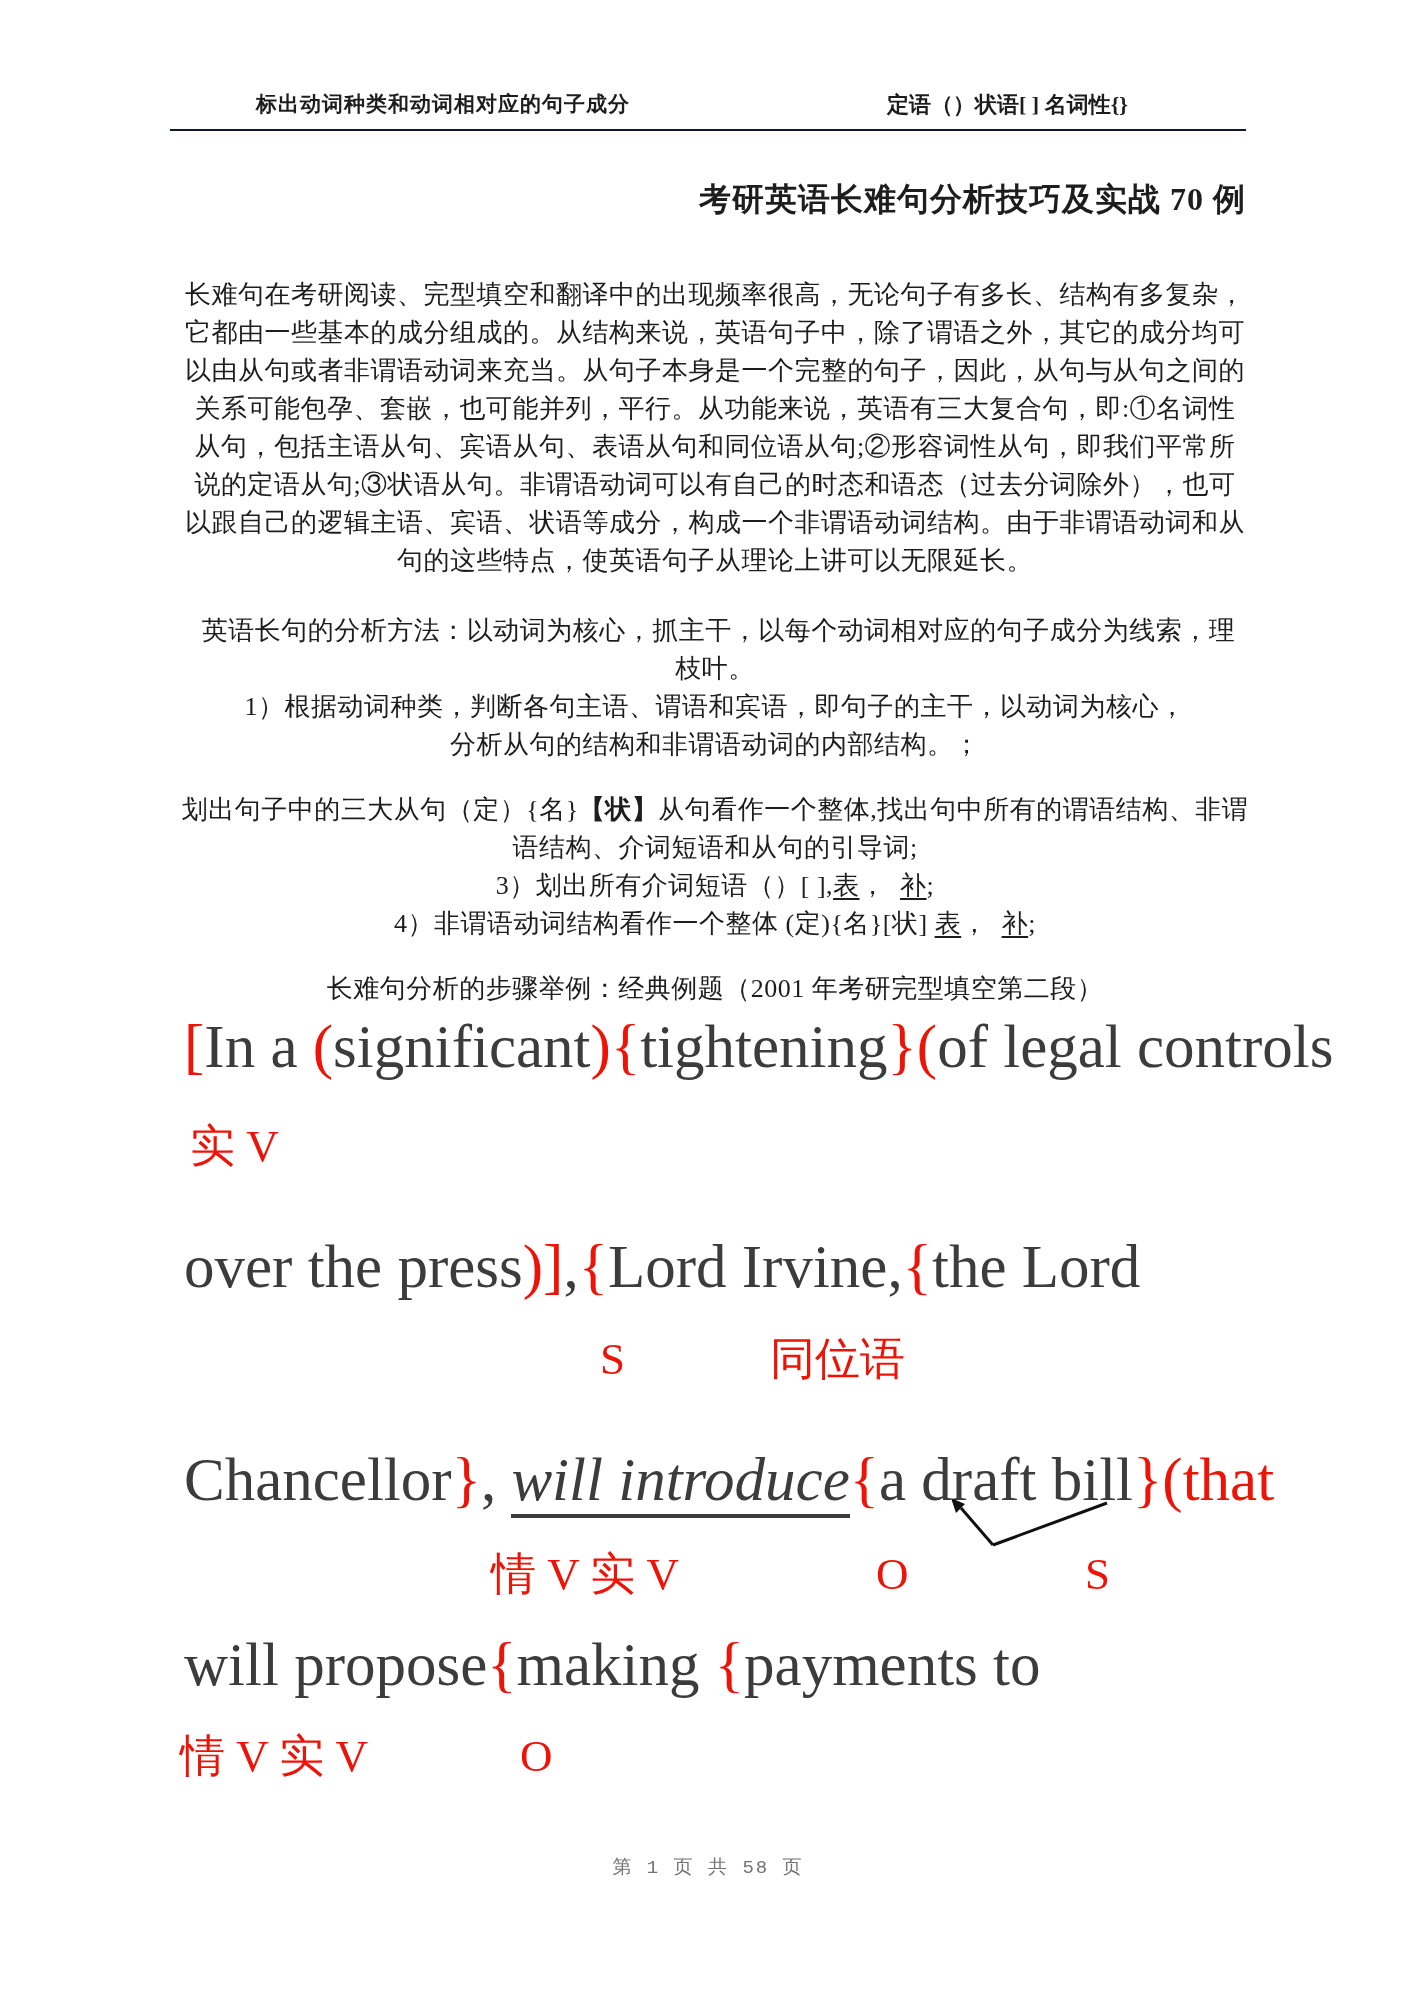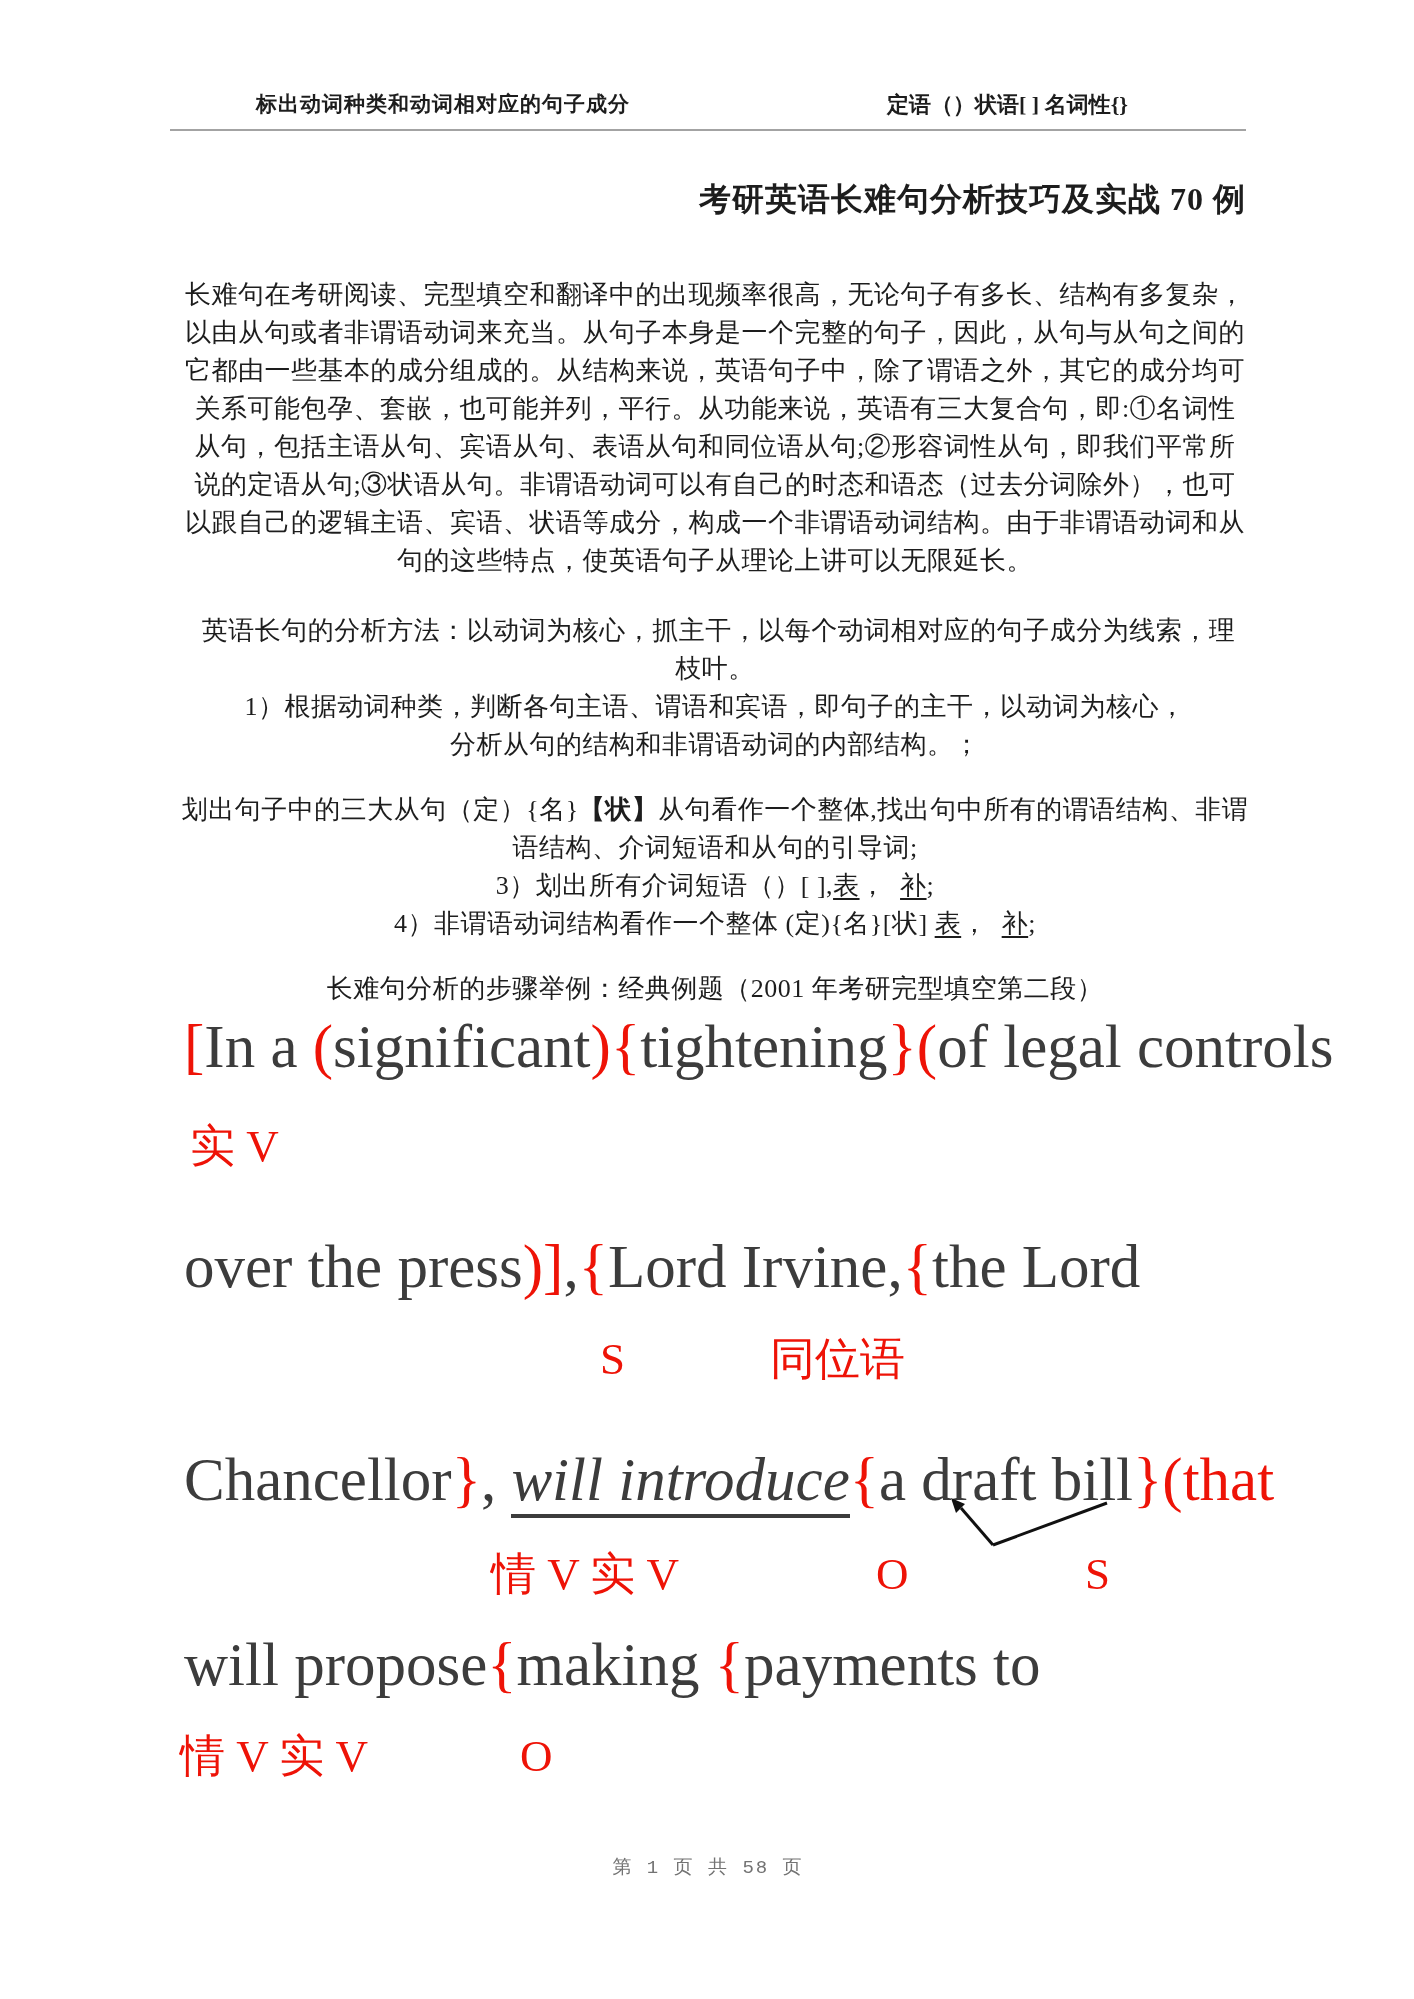--- a/index.html
+++ b/index.html
@@ -7,21 +7,21 @@
   html,body { background:#ffffff; }
   .page {
     position:relative; width:1414px; height:1999px; background:#fff;
     font-family:"Liberation Serif","DejaVu Serif",serif; color:var(--ink);
     overflow:hidden; margin:0 auto;
   }
   .header {
     position:absolute; top:90px; left:170px; width:1076px;
     display:flex; justify-content:space-between;
     padding:0 118px 9px 86px;
-    border-bottom:2px solid #a3a3a3;
+    border-bottom:2px solid #0f172a;
     font-weight:bold; font-size:22px; white-space:pre;
   }
   .header .hl { font-size:21px; letter-spacing:1px; }
   .title {
     position:absolute; top:178px; left:170px; width:1076px;
     text-align:right; font-size:32px; font-weight:bold; letter-spacing:1px;
   }
   .para {
     position:absolute; left:170px; width:1090px;
     font-size:26px; line-height:38px; letter-spacing:0.5px;
@@ -53,22 +53,22 @@
 
   <div class="header">
     <span class="hl">标出动词种类和动词相对应的句子成分</span>
     <span>定语（）状语[ ] 名词性{}</span>
   </div>
 
   <div class="title">考研英语长难句分析技巧及实战 70 例</div>
 
   <div class="para" style="top:276px">
       <div class="line"><span>长难句在考研阅读、完型填空和翻译中的出现频率很高，无论句子有多长、结构有多复杂，</span></div>
+      <div class="line"><span>它都由一些基本的成分组成的。从结构来说，英语句子中，除了谓语之外，其它的成分均可</span></div>
       <div class="line"><span>以由从句或者非谓语动词来充当。从句子本身是一个完整的句子，因此，从句与从句之间的</span></div>
-      <div class="line"><span>它都由一些基本的成分组成的。从结构来说，英语句子中，除了谓语之外，其它的成分均可</span></div>
       <div class="line"><span>关系可能包孕、套嵌，也可能并列，平行。从功能来说，英语有三大复合句，即:①名词性</span></div>
       <div class="line"><span>从句，包括主语从句、宾语从句、表语从句和同位语从句;②形容词性从句，即我们平常所</span></div>
       <div class="line"><span>说的定语从句;③状语从句。非谓语动词可以有自己的时态和语态（过去分词除外），也可</span></div>
       <div class="line"><span>以跟自己的逻辑主语、宾语、状语等成分，构成一个非谓语动词结构。由于非谓语动词和从</span></div>
       <div class="line"><span>句的这些特点，使英语句子从理论上讲可以无限延长。</span></div>
     </div>
   <div class="para" style="top:612px">
       <div class="line"><span> 英语长句的分析方法：以动词为核心，抓主干，以每个动词相对应的句子成分为线索，理</span></div>
       <div class="line"><span>枝叶。</span></div>
       <div class="line"><span>1）根据动词种类，判断各句主语、谓语和宾语，即句子的主干，以动词为核心，</span></div>

